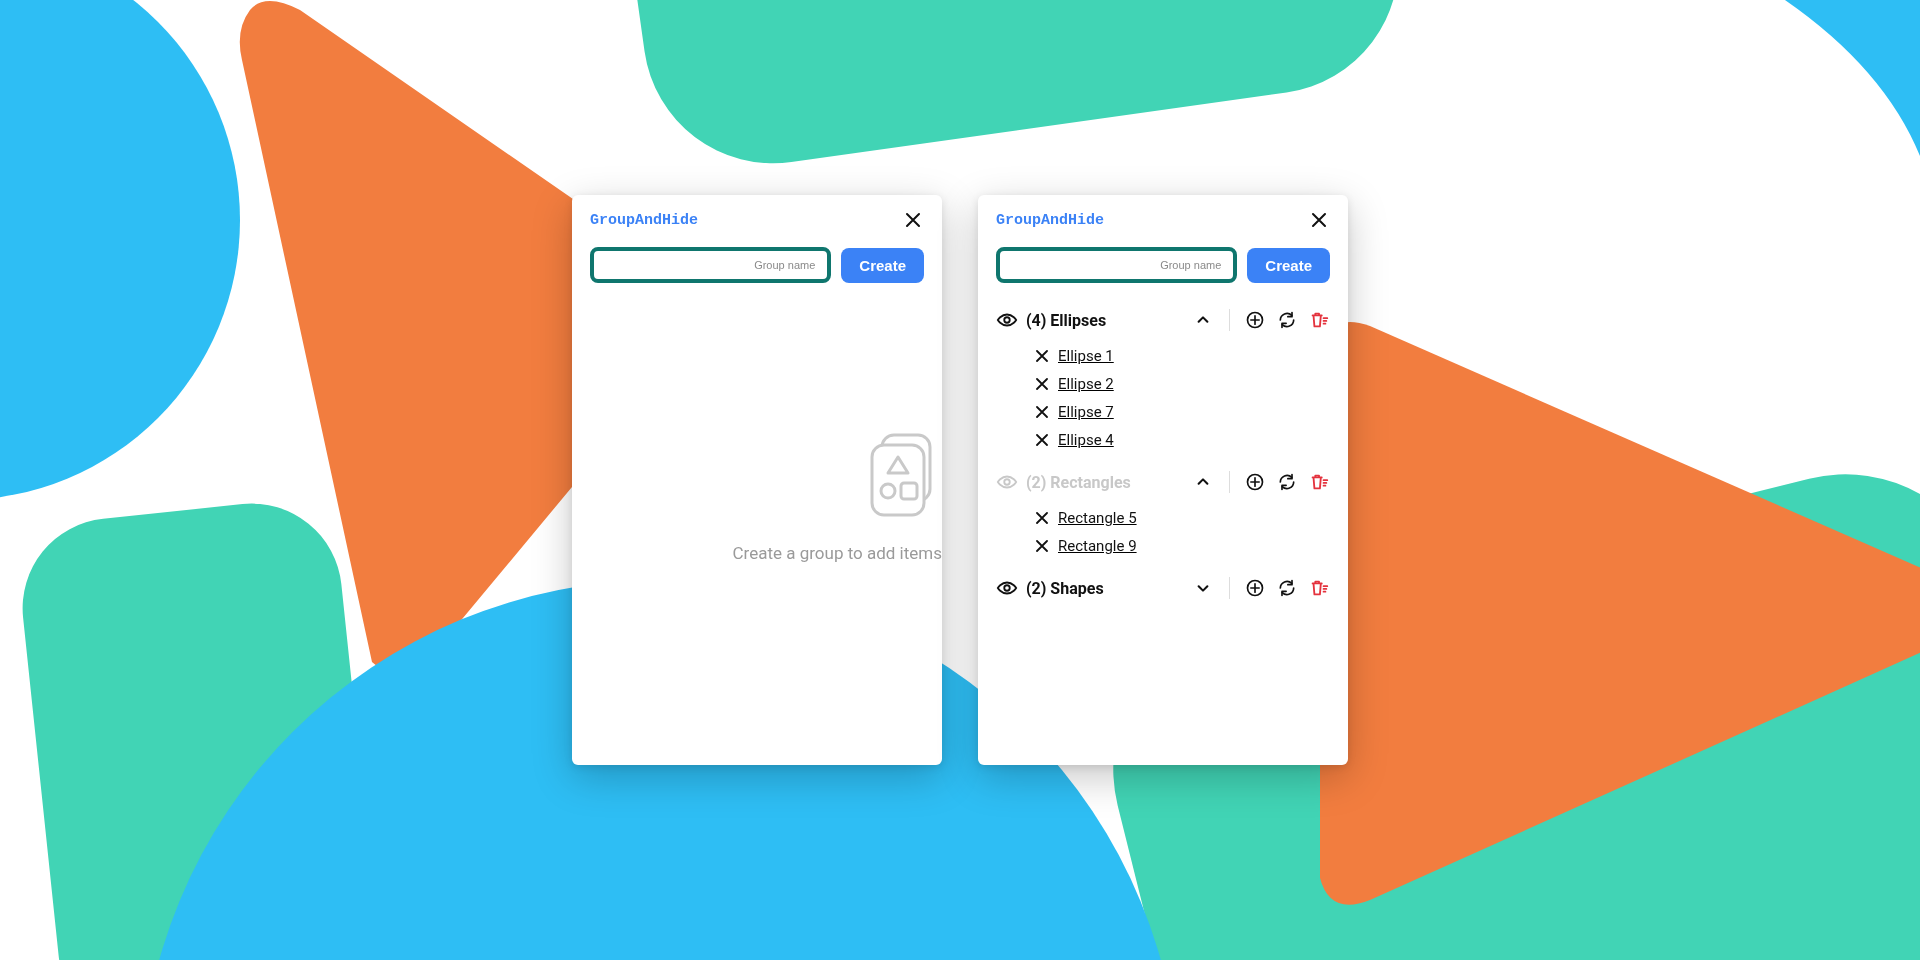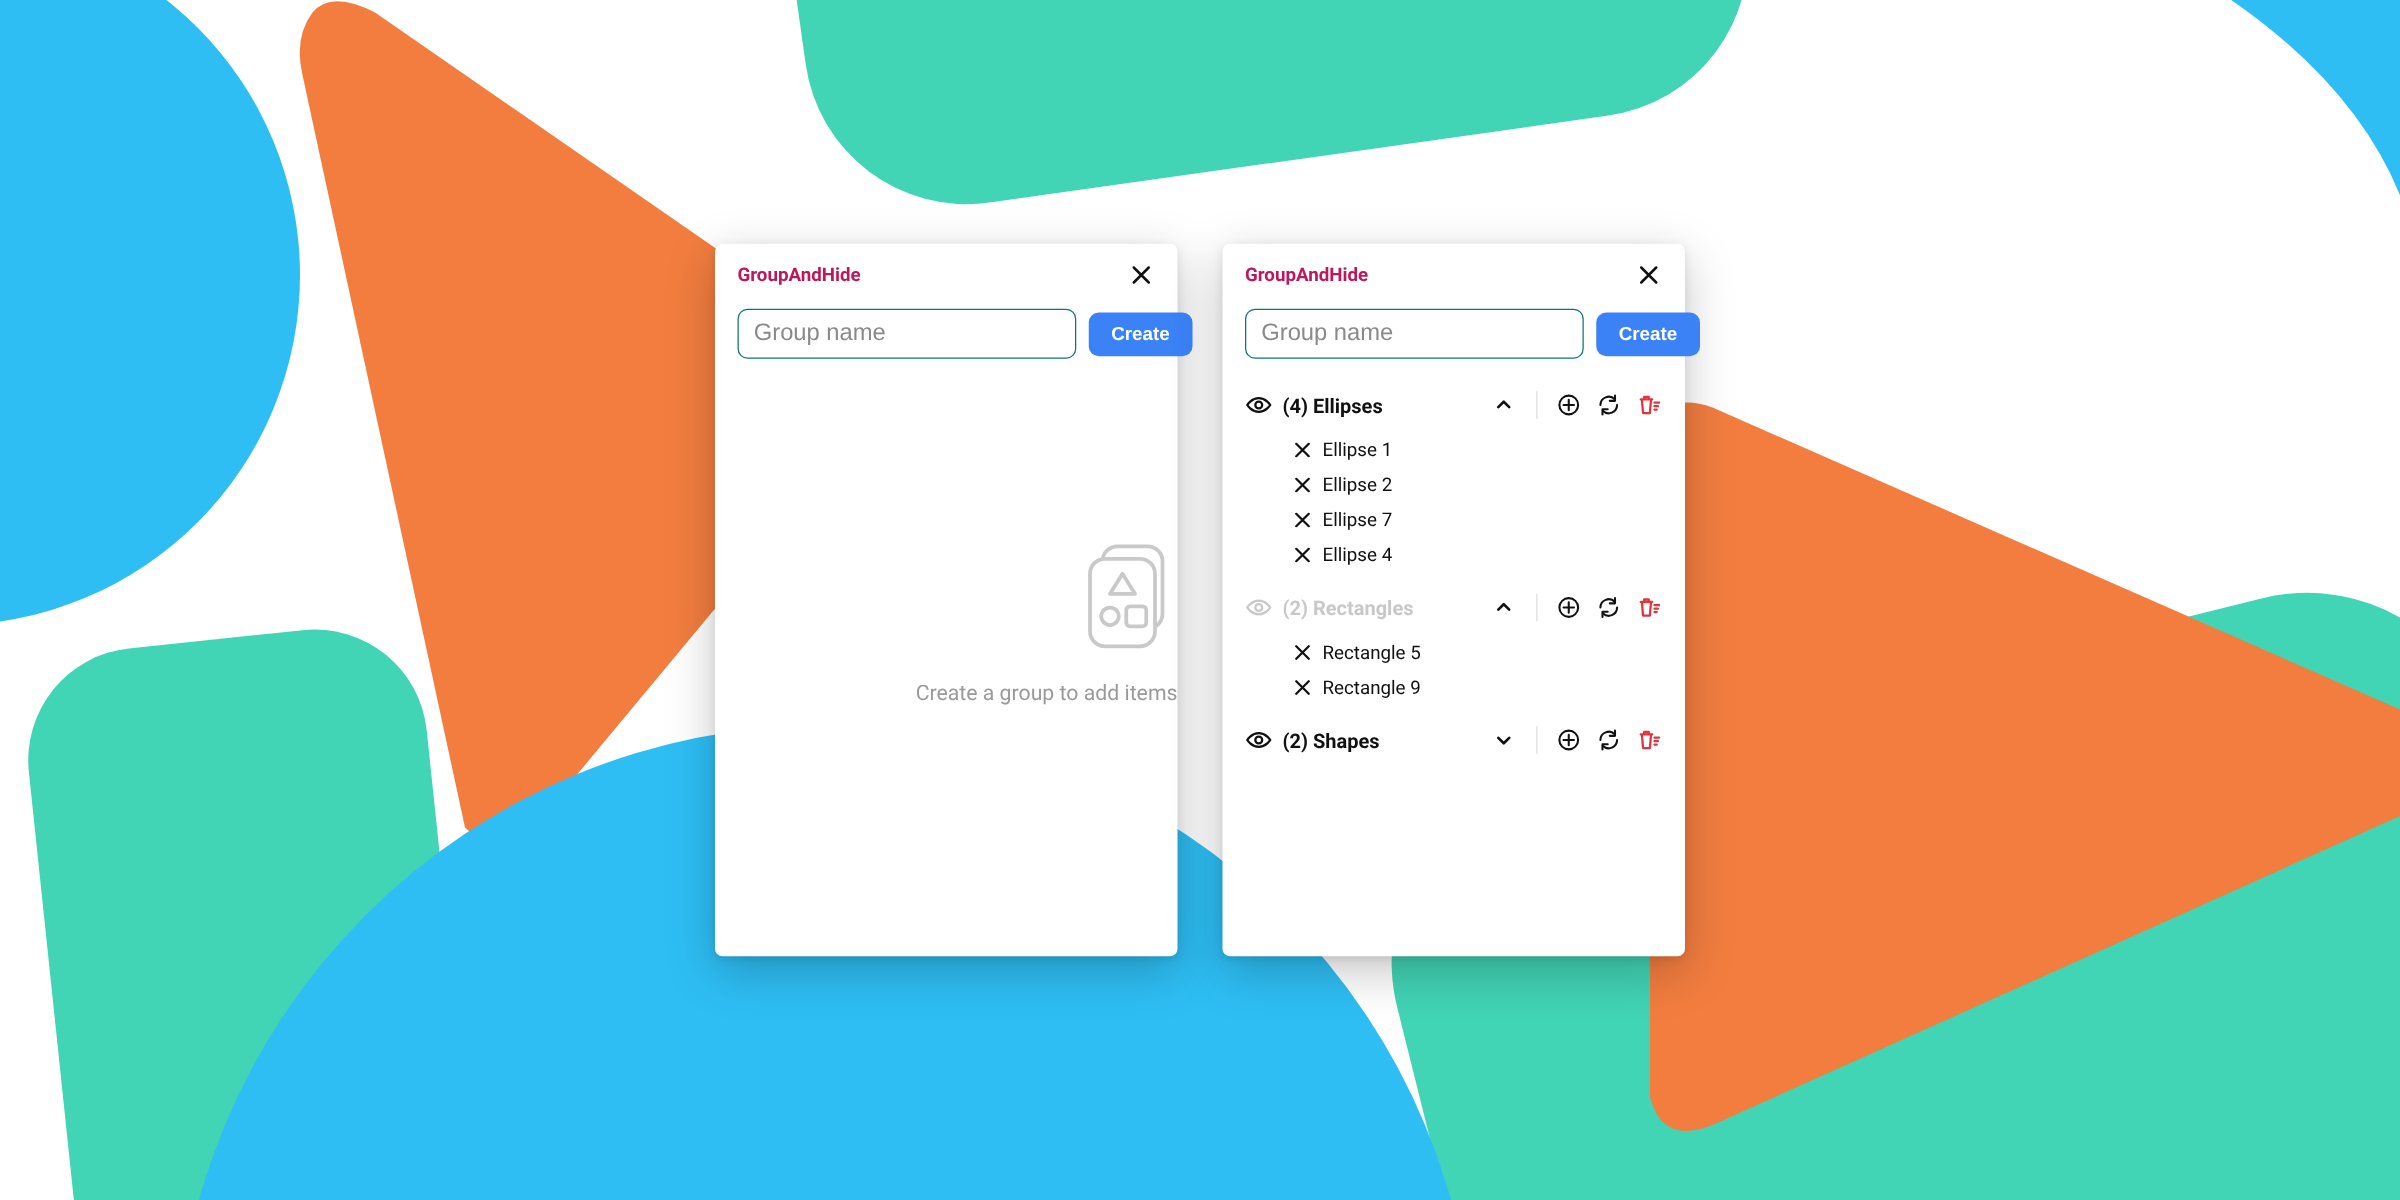--- a/index.html
+++ b/index.html
@@ -34,40 +34,42 @@
   }
   .titlebar {
     display: flex;
     align-items: center;
     justify-content: space-between;
     padding: 14px 18px 12px 18px;
   }
   .titlebar .title {
     font-size: 15px;
     font-weight: 700;
-    color: #be185d;
+    color: #3b82f6;
+    font-family: Liberation Mono, monospace;
   }
   .close-btn {
     width: 22px; height: 22px;
     display: flex; align-items: center; justify-content: center;
     cursor: pointer;
   }
   .input-row {
     display: flex;
     padding: 4px 18px 6px 18px;
     gap: 10px;
     align-items: center;
   }
   .group-input {
     flex: 1;
-    border: 1px solid #0f766e;
+    border: 4px solid #0f766e;
     border-radius: 8px;
     padding: 8px 12px;
-    font-size: 19px;
+    font-size: 11px;
     color: #444;
+    text-align: right;
   }
   .group-input::placeholder { color: #8a8a8a; }
   .create-btn {
     background: #3b82f6;
     color: #fff;
     font-weight: 700;
     font-size: 15px;
     border: none;
     border-radius: 8px;
     padding: 9px 18px;
@@ -100,21 +102,21 @@
   .group-header.dim .eye,
   .group-header.dim .label { color: #c8c8c8; }
   .eye { width: 22px; height: 22px; display:flex; align-items:center; justify-content:center; cursor:pointer; color:#111; }
   .label { font-size: 16px; font-weight: 700; color:#111; flex: 0 1 auto; }
   .chev { width:20px; height:20px; cursor:pointer; display:flex; align-items:center; justify-content:center; margin-left:auto; margin-right:4px; }
   .divider-v { width:1px; height:22px; background:#ddd; margin: 0 6px 0 4px; }
   .actions { display:flex; align-items:center; gap:10px; }
   .act { width:22px; height:22px; display:flex; align-items:center; justify-content:center; cursor:pointer; color:#111; }
   .act.del { color:#E4333E; }
   .items { padding: 2px 0 8px 38px; display:flex; flex-direction:column; gap:6px; }
-  .item { display:flex; align-items:center; gap:8px; padding: 2px 0; }
+  .item { display:flex; align-items:center; gap:8px; padding: 2px 0; text-decoration: underline; }
   .item .x { width:16px; height:16px; display:flex; align-items:center; justify-content:center; color:#111; cursor:pointer; }
   .item .name { font-size:15px; color:#111; }
 </style>
 </head>
 <body>
 
 <div class="bg">
   <svg viewBox="0 0 1920 960" xmlns="http://www.w3.org/2000/svg">
     <rect width="1920" height="960" fill="#ffffff"></rect>
 

